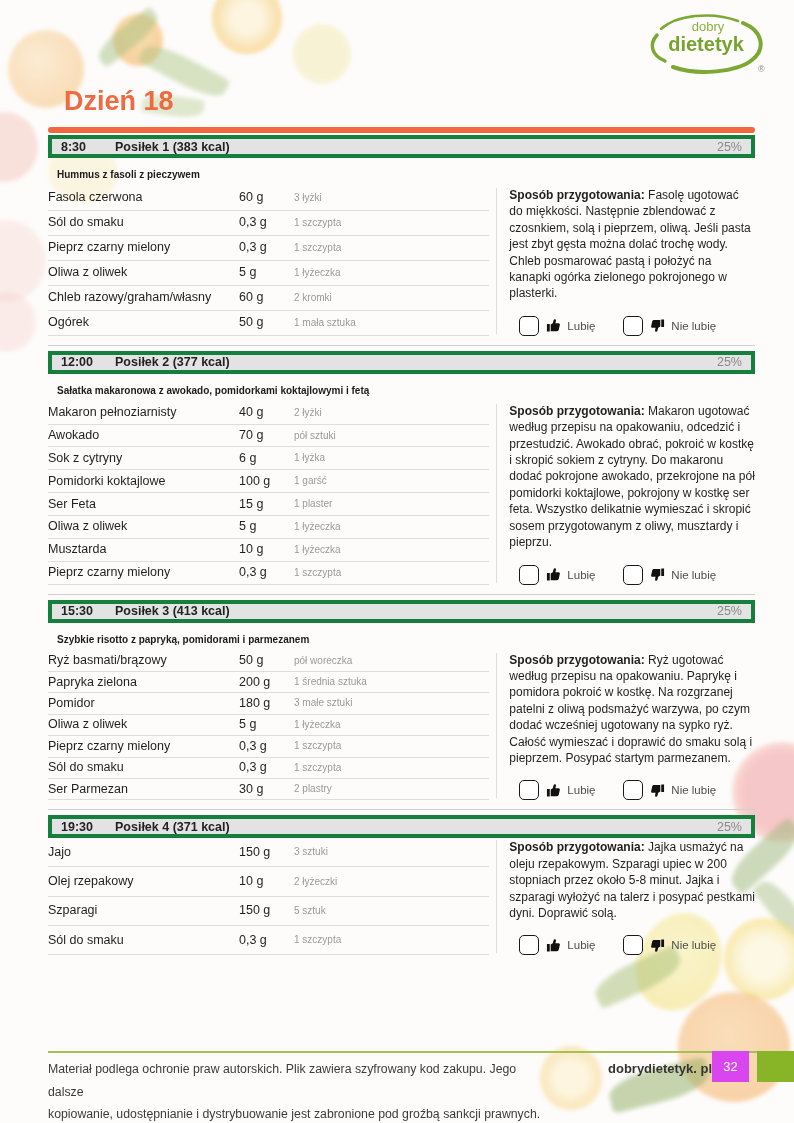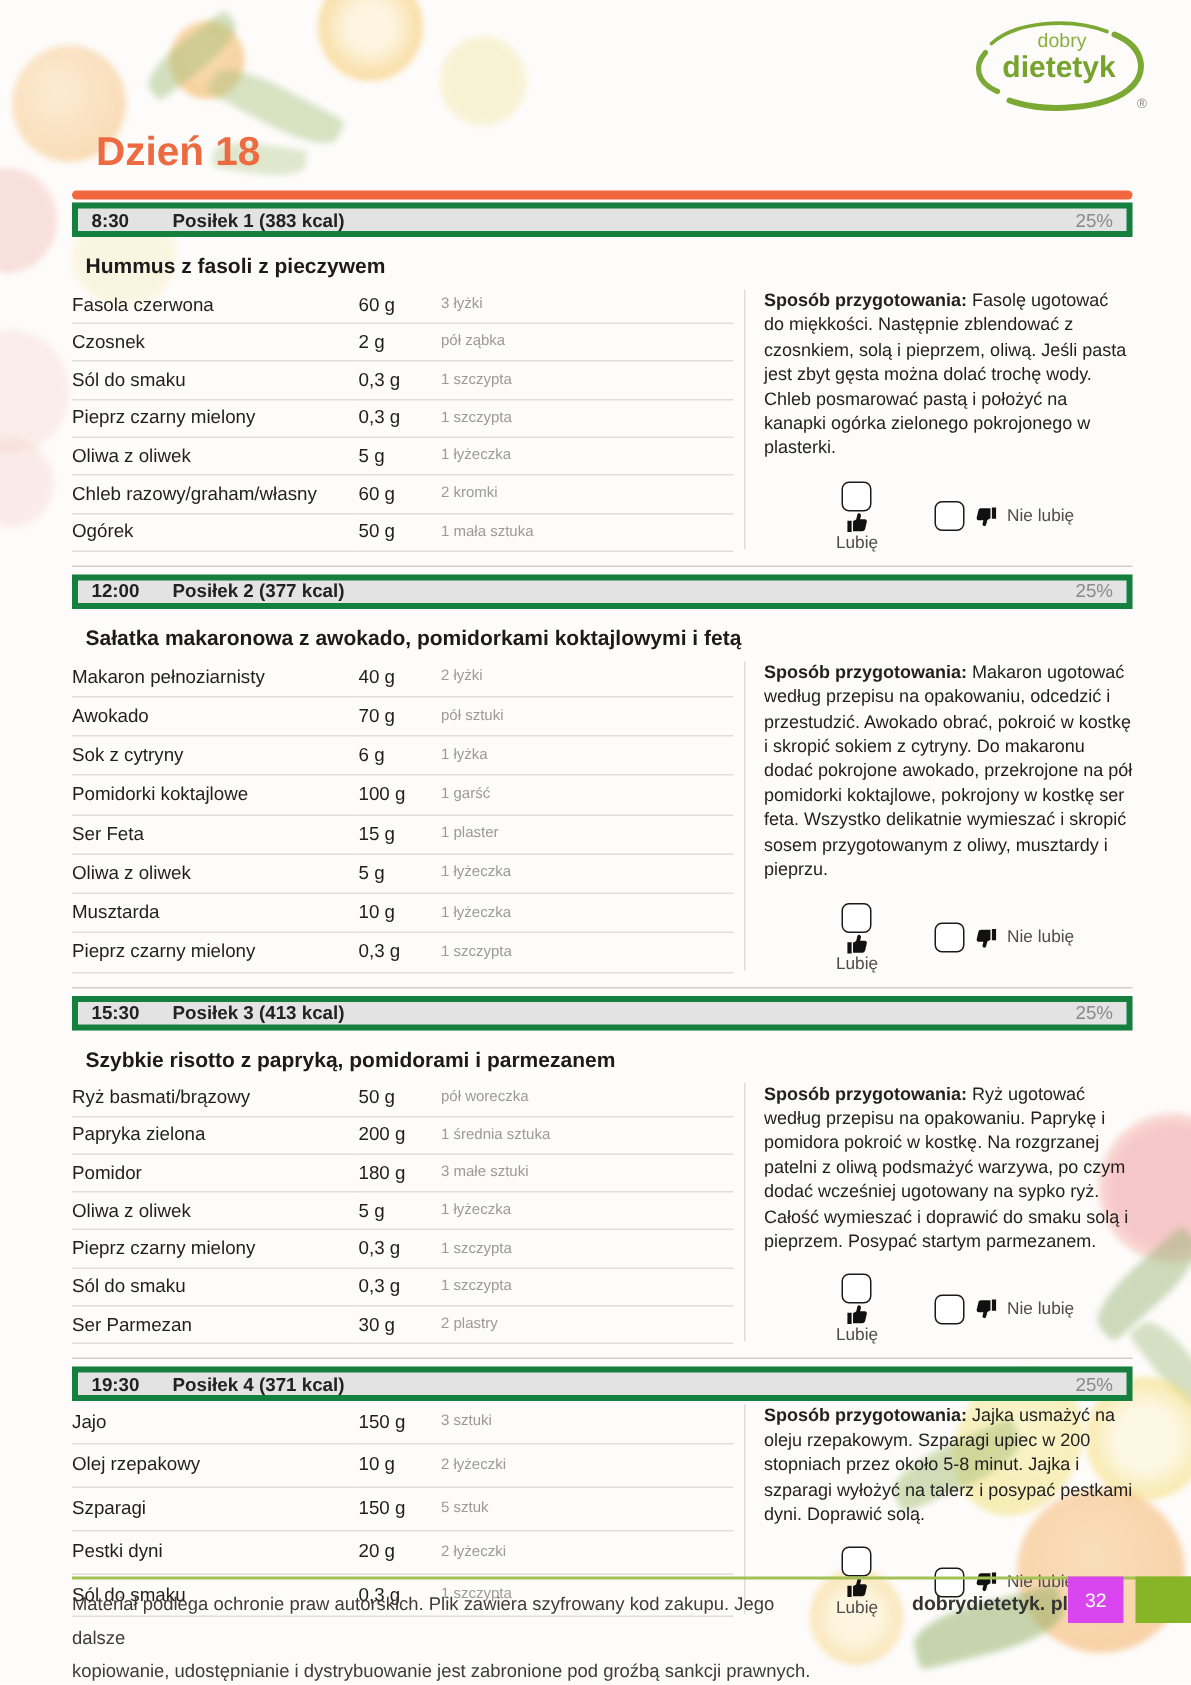--- a/index.html
+++ b/index.html
@@ -47,38 +47,38 @@
   .meal.with-sep .sep-line { display:block; }
 
   .meal-header {
     display:flex; align-items:center; height:23px;
     background:#e3e3e3; border:4px solid #15803d;
   }
   .meal-time { width:63px; padding-left:9px; font-size:12.5px; font-weight:600; color:#222; }
   .meal-title { font-size:12.5px; font-weight:600; color:#222; }
   .meal-percent { margin-left:auto; padding-right:9px; font-size:12.5px; color:#8a8a8a; }
 
-  .recipe-name { margin:11px 0 6px 9px; font-size:14px; font-weight:bold; color:#1b1b1b; }
+  .recipe-name { margin:11px 0 6px 9px; font-size:10px; font-weight:bold; color:#1b1b1b; }
 
   .meal-body { display:flex; align-items:stretch; }
   table.ingredients { width:442px; border-collapse:collapse; table-layout:fixed; }
   table.ingredients td { border-bottom:1px solid #dedede; padding:2px 0 3px 0; vertical-align:middle; }
   td.ing-name   { width:191px; padding-left:9px; font-size:12.5px; color:#1f1f1f; }
   td.ing-amount { width:55px;  font-size:12.5px; color:#1f1f1f; }
   td.ing-measure{ font-size:10px; color:#9a9a9a; }
 
   .v-divider { width:0; border-left:1px solid #ddd; margin:2px 12px 2px 7px; }
 
   .instructions { width:246px; padding-top:1px; }
   .instructions p { font-size:12px; line-height:16.4px; color:#1f1f1f; }
   .prep-label { font-weight:bold; }
 
   .likes { display:flex; align-items:center; margin-top:14px; }
   .like-item { display:flex; align-items:center; cursor:pointer; }
-  .like-item.first { margin-left:10px; width:104px;flex-direction:column; }
+  .like-item.first { margin-left:10px; width:104px; }
   .checkbox { width:20px; height:20px; border:1.5px solid #1a1a1a; border-radius:5px; background:#fff; flex:0 0 auto; }
   .thumb { width:15px; height:15px; margin:0 6px 0 7px; flex:0 0 auto; }
   .thumb svg { display:block; width:15px; height:15px; fill:#111; }
   .thumb.down svg { transform:rotate(180deg); }
   .like-label { font-size:11.5px; color:#4d4d4d; }
 
   
   .footer-line { position:absolute; left:48px; top:1051px; width:746px; height:2px; background:#A3C255; z-index:1; }
   .footer-text { position:absolute; left:48px; top:1058px; width:505px; font-size:12.3px; line-height:22.5px; color:#3c3c3c; z-index:1; }
   .footer-site { position:absolute; left:608px; top:1061px; font-size:13px; font-weight:bold; color:#333; z-index:1; }
@@ -139,25 +139,20 @@
     <h2 class="recipe-name">Hummus z fasoli z pieczywem</h2>
     <div class="meal-body">
       <table class="ingredients">
               <tbody>
   <tr>
     <td class="ing-name">Fasola czerwona</td>
     <td class="ing-amount">60 g</td>
     <td class="ing-measure">3 łyżki</td>
   </tr>
 
-  <tr>
-    <td class="ing-name">Czosnek</td>
-    <td class="ing-amount">2 g</td>
-    <td class="ing-measure">pół ząbka</td>
-  </tr>
 
   <tr>
     <td class="ing-name">Sól do smaku</td>
     <td class="ing-amount">0,3 g</td>
     <td class="ing-measure">1 szczypta</td>
   </tr>
 
   <tr>
     <td class="ing-name">Pieprz czarny mielony</td>
     <td class="ing-amount">0,3 g</td>
@@ -402,25 +397,20 @@
     <td class="ing-amount">10 g</td>
     <td class="ing-measure">2 łyżeczki</td>
   </tr>
 
   <tr>
     <td class="ing-name">Szparagi</td>
     <td class="ing-amount">150 g</td>
     <td class="ing-measure">5 sztuk</td>
   </tr>
 
-  <tr>
-    <td class="ing-name">Pestki dyni</td>
-    <td class="ing-amount">20 g</td>
-    <td class="ing-measure">2 łyżeczki</td>
-  </tr>
 
   <tr>
     <td class="ing-name">Sól do smaku</td>
     <td class="ing-amount">0,3 g</td>
     <td class="ing-measure">1 szczypta</td>
   </tr>
 </tbody>
             </table>
       <div class="v-divider"></div>
       <div class="instructions">

